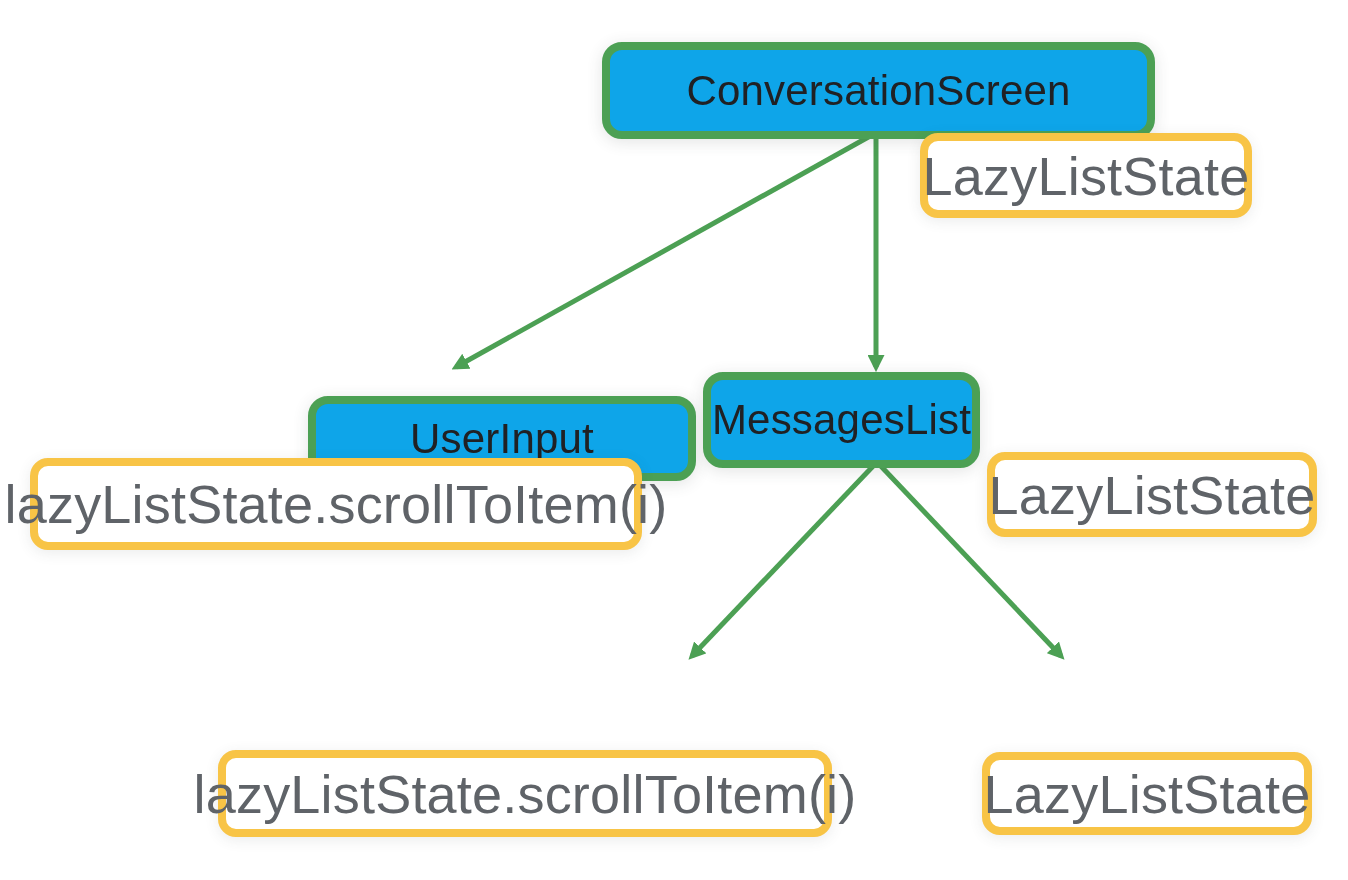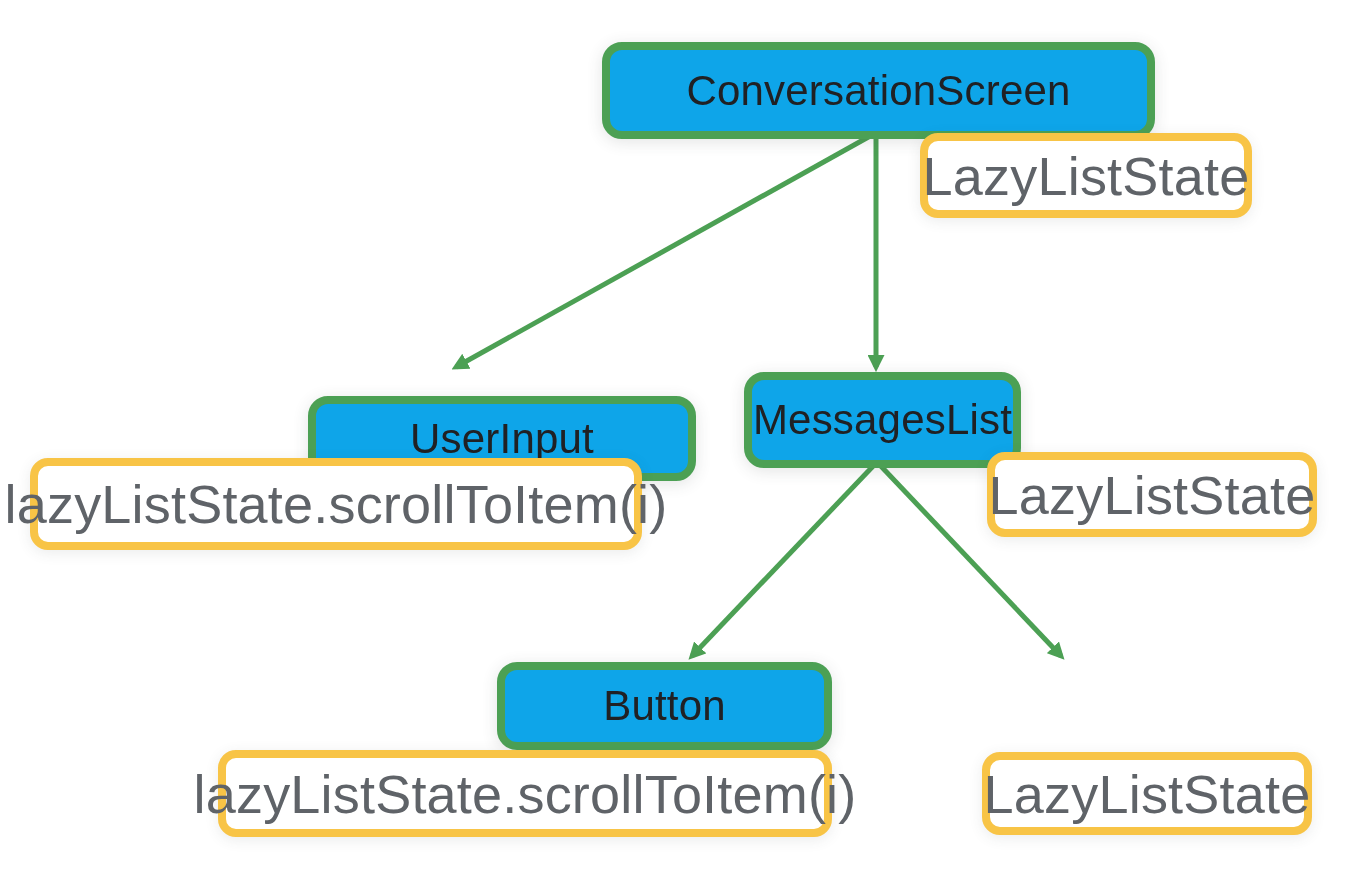--- a/index.html
+++ b/index.html
@@ -72,27 +72,24 @@
   </svg>
 
   <div class="node" style="left:602px; top:42px; width:553px; height:97px;">
     <span class="label">ConversationScreen</span>
   </div>
 
   <div class="node" style="left:308px; top:372px; width:388px; height:85px;margin-top:24px;">
     <span class="label">UserInput</span>
   </div>
 
-  <div class="node" style="left:703px; top:372px; width:277px; height:96px;margin-left:41px;">
+  <div class="node" style="left:703px; top:372px; width:277px; height:96px;">
     <span class="label">MessagesList</span>
   </div>
 
-  <div class="node" style="left:497px; top:662px; width:335px; height:88px;">
-    <span class="label">Button</span>
-  </div>
 
 
   <div class="state" style="left:920px; top:133px; width:332px; height:85px;">
     <span class="label">LazyListState</span>
   </div>
 
   <div class="state" style="left:30px; top:458px; width:612px; height:92px;">
     <span class="label">lazyListState.scrollToItem(i)</span>
   </div>
 

